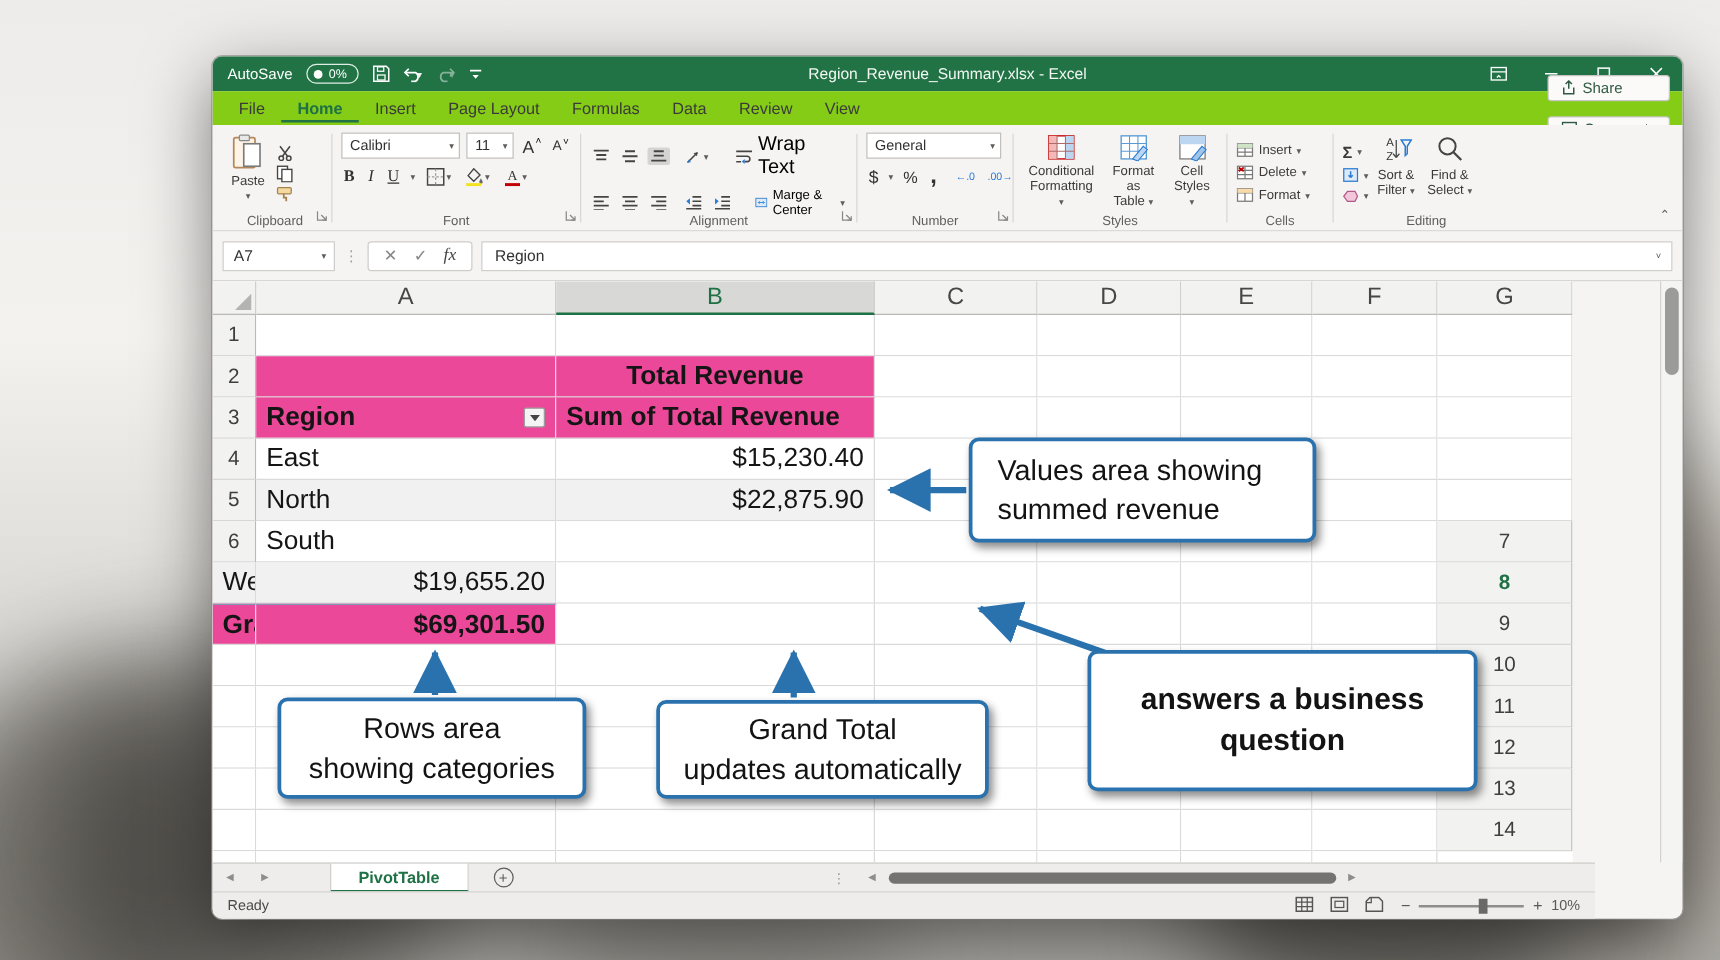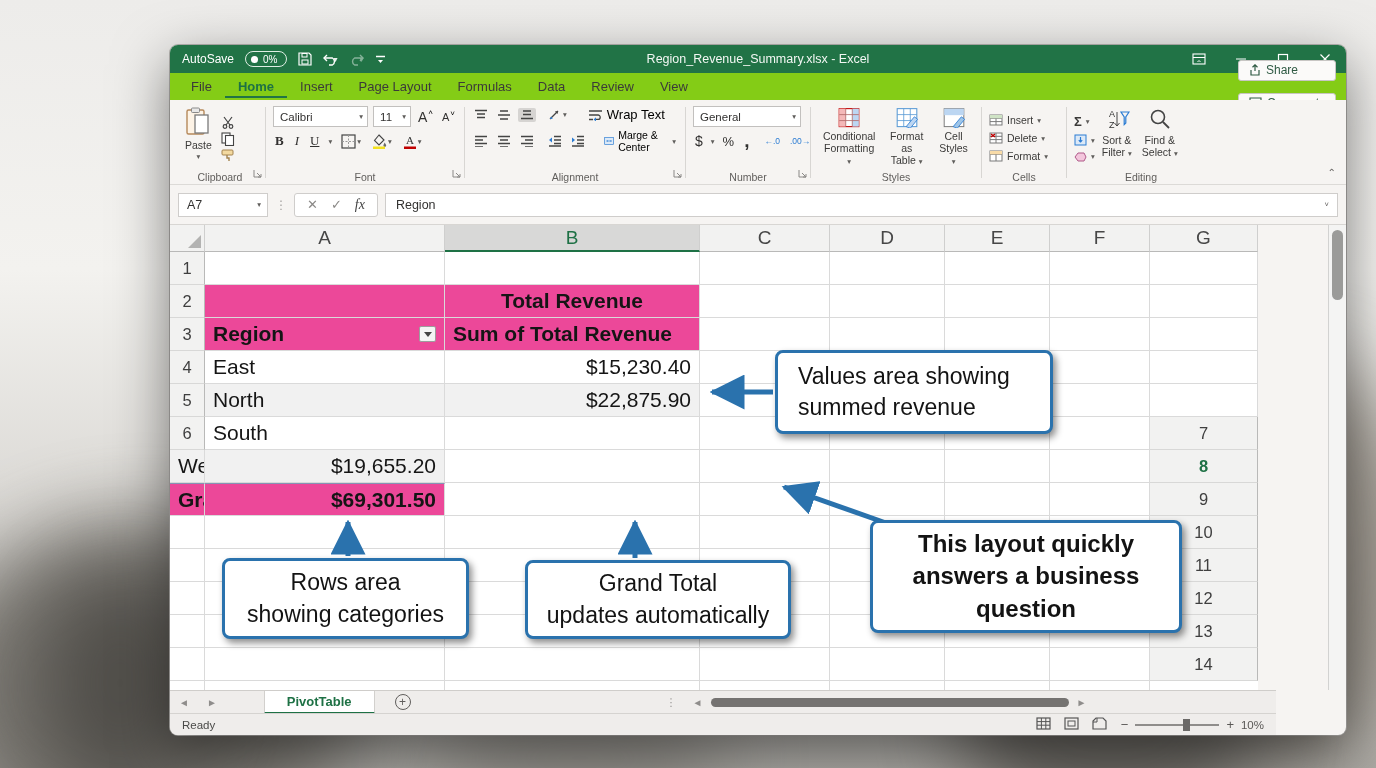--- a/index.html
+++ b/index.html
@@ -344,21 +344,21 @@
               <path d="M2 11l2.8-.3L3 8.5z" fill="#2b7cd3"></path>
             </svg>
             <span class="dd">▾</span>
           </span>
         <span class="ibtn" style="margin-left:12px;gap:4px">
           <svg width="15" height="12" viewBox="0 0 15 12">
               <path d="M1 2h13M1 6h9a2.2 2.2 0 0 1 0 4.4H8" stroke="#444" fill="none" stroke-width="1.3"></path>
               <path d="M8 8.3v4.2L5.6 10.4z" fill="#2b7cd3"></path>
               <path d="M1 10.5h4" stroke="#444" stroke-width="1.3"></path>
             </svg>
-          <span style="font-size:13px">Wrap Text</span>
+          <span style="font-size:16px">Wrap Text</span>
         </span>
       </div>
       <div class="rrow">
         <span class="ibtn">
             <svg width="14" height="12" viewBox="0 0 14 12">
               <path d="M1 1.5h12M1 5h8M1 8.5h12M1 12h8" stroke="#444" stroke-width="1.4"></path>
             </svg>
           </span>
         <span class="ibtn">
             <svg width="14" height="12" viewBox="0 0 14 12">
@@ -694,21 +694,20 @@
   </div>
   <div class="callout c2 center">
     <span>Rows area</span>
     <span>showing categories</span>
   </div>
   <div class="callout c3 center">
     <span>Grand Total</span>
     <span>updates automatically</span>
   </div>
   <div class="callout c4 center">
-    <span>This layout quickly</span>
     <span>answers a business</span>
     <span>question</span>
   </div>
 
   <div class="sheetbar">
     <span class="navarr">◄</span>
     <span class="navarr">►</span>
     <span class="sheettab">PivotTable</span>
     <span class="addsheet">+</span>
     <span class="hs-dots">⋮</span>

